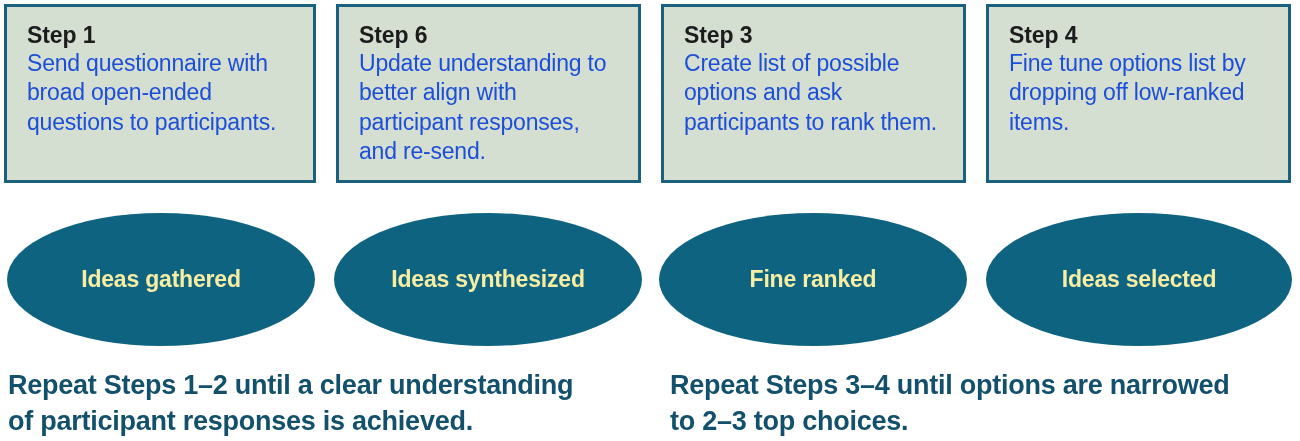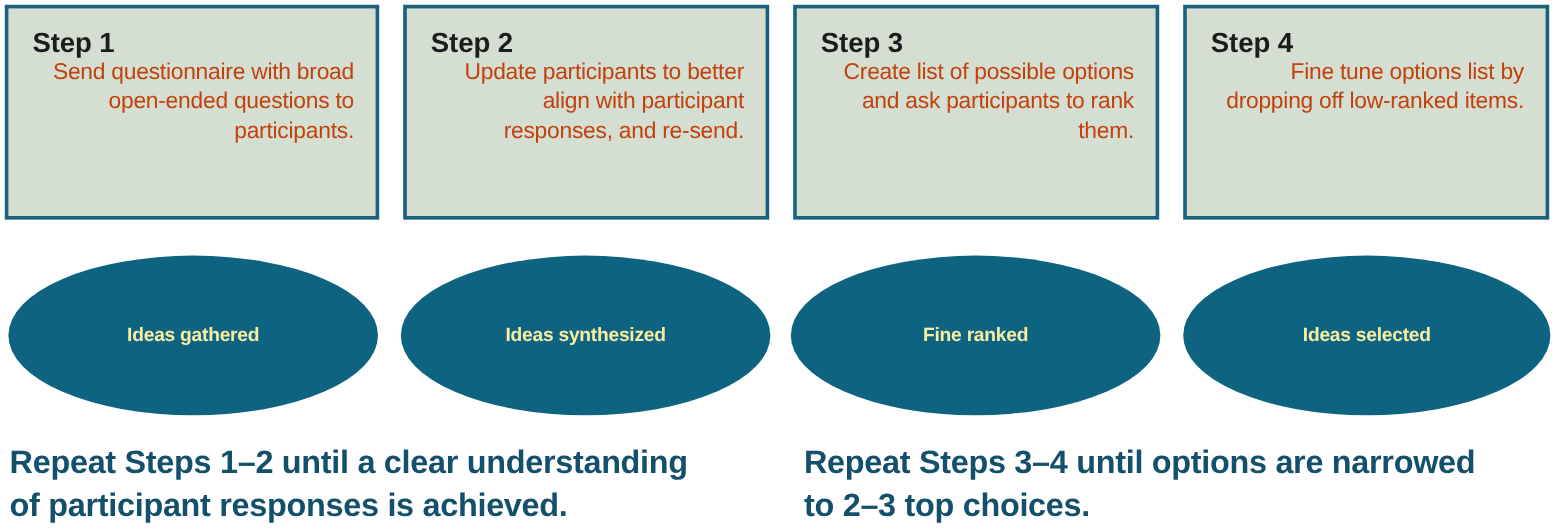--- a/index.html
+++ b/index.html
@@ -38,47 +38,46 @@
 
   .step-title {
     font-size: 23px;
     font-weight: bold;
     color: #1c1c1c;
     line-height: 1.22;
     letter-spacing: -0.1px;
     margin: 0 0 0 0;
   }
   .step-desc {
-    font-size: 19px;
+    font-size: 23px;
     font-weight: normal;
-    color: #c2410c;
+    color: #1d4ed8;
     line-height: 1.28;
     letter-spacing: -0.2px;
     margin: 0;
-    text-align: right;
   }
 
   
   .ellipse {
     position: absolute;
     top: 213px;
     height: 133px;
     border-radius: 50%;
     background: #0e6480;
     display: flex;
     align-items: center;
     justify-content: center;
   }
   .ellipse.e1 { left: 7px;   width: 308px; }
   .ellipse.e2 { left: 334px; width: 308px; }
   .ellipse.e3 { left: 659px; width: 308px; }
   .ellipse.e4 { left: 986px; width: 306px; }
 
   .ellipse-label {
-    font-size: 16px;
+    font-size: 23px;
     font-weight: bold;
     color: #f7eea4;
     letter-spacing: -0.2px;
     text-align: center;
     white-space: nowrap;
   }
 
   
   .caption {
     position: absolute;
@@ -97,22 +96,22 @@
 <body>
 
 <div id="canvas">
 
   <div class="step-box b1">
     <div class="step-title">Step 1</div>
     <div class="step-desc">Send questionnaire with broad open-ended questions to participants.</div>
   </div>
 
   <div class="step-box b2">
-    <div class="step-title">Step 2</div>
-    <div class="step-desc">Update participants to better align with participant responses, and re-send.</div>
+    <div class="step-title">Step 6</div>
+    <div class="step-desc">Update understanding to better align with participant responses, and re-send.</div>
   </div>
 
   <div class="step-box b3">
     <div class="step-title">Step 3</div>
     <div class="step-desc">Create list of possible options and ask participants to rank them.</div>
   </div>
 
   <div class="step-box b4">
     <div class="step-title">Step 4</div>
     <div class="step-desc">Fine tune options list by dropping off low-ranked items.</div>

